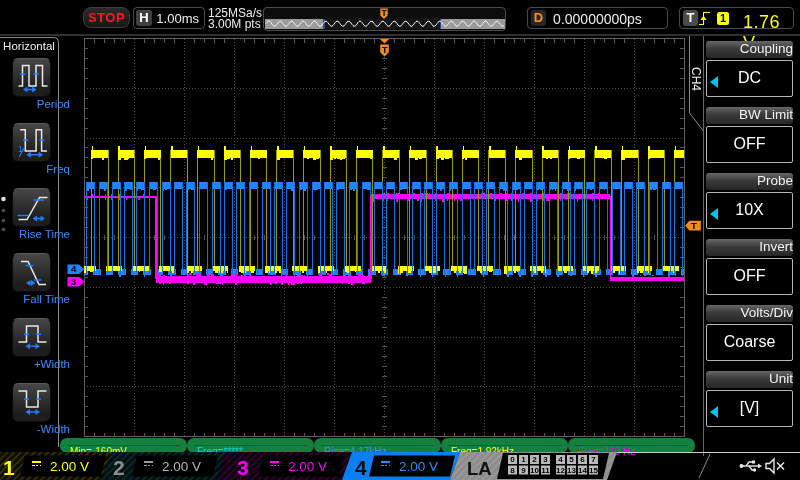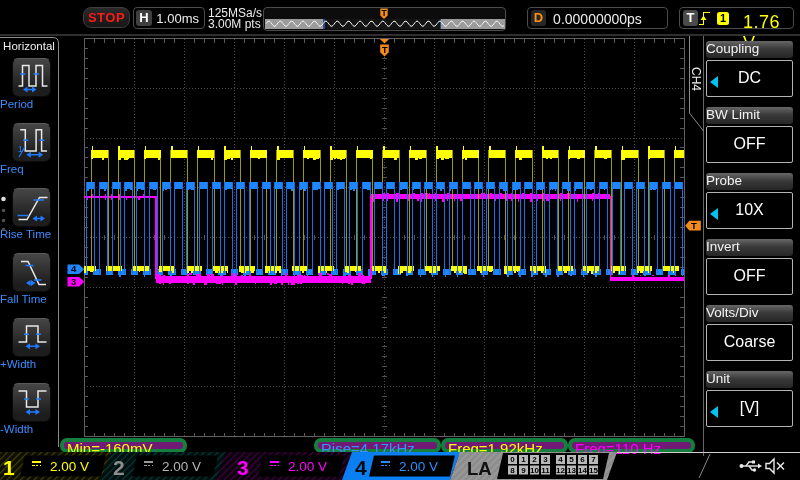--- a/index.html
+++ b/index.html
@@ -16,27 +16,27 @@
 #dbox .d{position:absolute;left:3px;top:2px;width:15px;height:16px;background:#262626;border-radius:3px;color:#ff9014;font-weight:bold;font-size:13px;text-align:center;line-height:16px}
 #dbox .v{position:absolute;left:0;width:100%;text-align:center;top:3px;color:#ededed;font-size:14px}
 #tbox{left:679px;top:7px;width:115px;height:22px;background:#000;border:1px solid #4b4b4b;border-radius:4px}
 #tbox .t{position:absolute;left:3px;top:2px;width:15px;height:16px;background:#4a4a4a;border-radius:3px;color:#fff;font-weight:bold;font-size:13px;text-align:center;line-height:16px}
 #tbox .one{position:absolute;left:37px;top:3.5px;width:12px;height:13px;background:#ffff00;border-radius:2.5px;color:#000;font-weight:bold;font-size:11px;text-align:center;line-height:13px}
 #tbox .lv{position:absolute;left:63px;top:3.5px;color:#ffff00;font-size:18px;letter-spacing:0.5px}
 #topsep{left:0;top:34px;width:800px;height:2px;background:#2f2f2f}
 
 #lside .title{position:absolute;left:0;top:40px;width:58px;text-align:center;color:#f0f0f0;font-size:11.5px}
 .mbtn{position:absolute;left:12px;width:39px;height:39px;background:linear-gradient(#464646,#1d1d1d 80%);border:1px solid #0a0a0a;border-top:1px solid #5a5a5a;border-radius:6px}
-.mlbl{position:absolute;left:0;width:62px;text-align:left;color:#3c8cff;font-size:11.5px}
+.mlbl{position:absolute;left:8px;width:62px;text-align:right;color:#3c8cff;font-size:11.5px}
 
-.rlbl{position:absolute;left:706px;width:87px;height:17px;background:linear-gradient(#676767,#3a3a3a 45%,#262626);border-radius:3px;color:#f4f4f4;font-size:13.5px;text-align:left;line-height:16.5px}
+.rlbl{position:absolute;left:706px;width:87px;height:17px;background:linear-gradient(#676767,#3a3a3a 45%,#262626);border-radius:3px;color:#f4f4f4;font-size:13.5px;text-align:right;line-height:16.5px}
 .rval{position:absolute;left:706px;width:87px;height:37px;background:#000;border:1.3px solid #b4b4b4;border-radius:2px;color:#fff;font-size:16px;text-align:center;line-height:34px}
 .cyarr{position:absolute;left:710px;width:0;height:0;border-top:6px solid transparent;border-bottom:6px solid transparent;border-right:8px solid #00c3f2}
 
-.meas{position:absolute;top:438px;width:127px;height:14.5px;background:#701a75;border:4px solid #15803d;border-radius:7px;font-size:15px;line-height:13px;padding-left:3px;white-space:nowrap}
+.meas{position:absolute;top:438px;width:127px;height:14.5px;background:#404040;border:7px solid #15803d;border-radius:7px;font-size:10px;line-height:13px;padding-left:3px;white-space:nowrap}
 </style></head>
 <body>
 <div id="scr">
 <svg class="abs" width="800" height="480" style="left:0;top:0" xmlns="http://www.w3.org/2000/svg">
 <g shape-rendering="crispEdges">
 <rect x="84" y="38.5" width="600" height="398.0" fill="none" stroke="#606060" stroke-width="1"></rect>
 <line x1="134" y1="38.5" x2="134" y2="436.5" stroke="#4a4a4a" stroke-width="1" stroke-dasharray="1 2"></line>
 <line x1="184" y1="38.5" x2="184" y2="436.5" stroke="#4a4a4a" stroke-width="1" stroke-dasharray="1 2"></line>
 <line x1="234" y1="38.5" x2="234" y2="436.5" stroke="#4a4a4a" stroke-width="1" stroke-dasharray="1 2"></line>
 <line x1="284" y1="38.5" x2="284" y2="436.5" stroke="#4a4a4a" stroke-width="1" stroke-dasharray="1 2"></line>
@@ -962,20 +962,21 @@
 <div class="rlbl" style="top:239px">Invert</div>
     <div class="rval" style="top:258px">OFF</div>
 <div class="rlbl" style="top:305px">Volts/Div</div>
     <div class="rval" style="top:324px">Coarse</div>
 <div class="rlbl" style="top:371px">Unit</div>
     <div class="rval" style="top:390px">[V]</div>
 <div class="cyarr" style="top:76px"></div>
 <div class="cyarr" style="top:208px"></div>
 <div class="cyarr" style="top:406px"></div>
 <div class="meas" style="left:60px;color:#ffff00">Min=-160mV</div>
+<div class="meas" style="left:187px;color:#00dfe4">Freq=*****</div>
 <div class="meas" style="left:314px;color:#3d8eff">Rise=4.17kHz</div>
 <div class="meas" style="left:441px;color:#ffff00">Freq=1.92kHz</div>
 <div class="meas" style="left:568px;color:#ff00ff">Freq=110 Hz</div>
 <svg class="abs" width="800" height="480" style="left:0;top:0;z-index:5" xmlns="http://www.w3.org/2000/svg">
 <defs>
 <marker id="ab" markerWidth="6" markerHeight="6" refX="1" refY="3" orient="auto">
           <path d="M5,0 L0,3 L5,6 Z" fill="#2079ff"></path>
         </marker>
 <marker id="ae" markerWidth="6" markerHeight="6" refX="5" refY="3" orient="auto">
           <path d="M1,0 L6,3 L1,6 Z" fill="#2079ff"></path>

